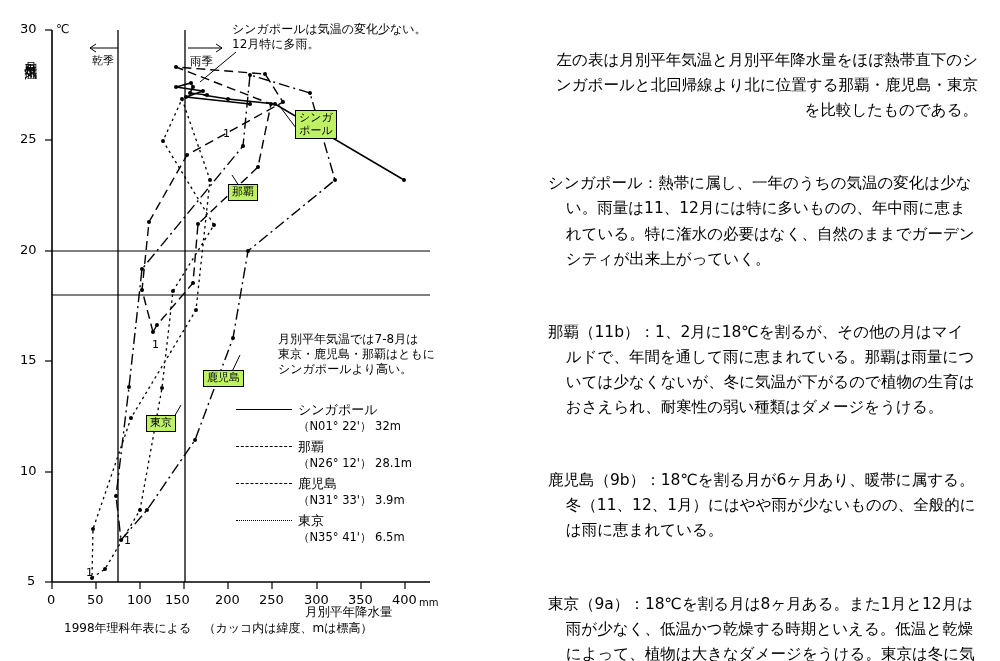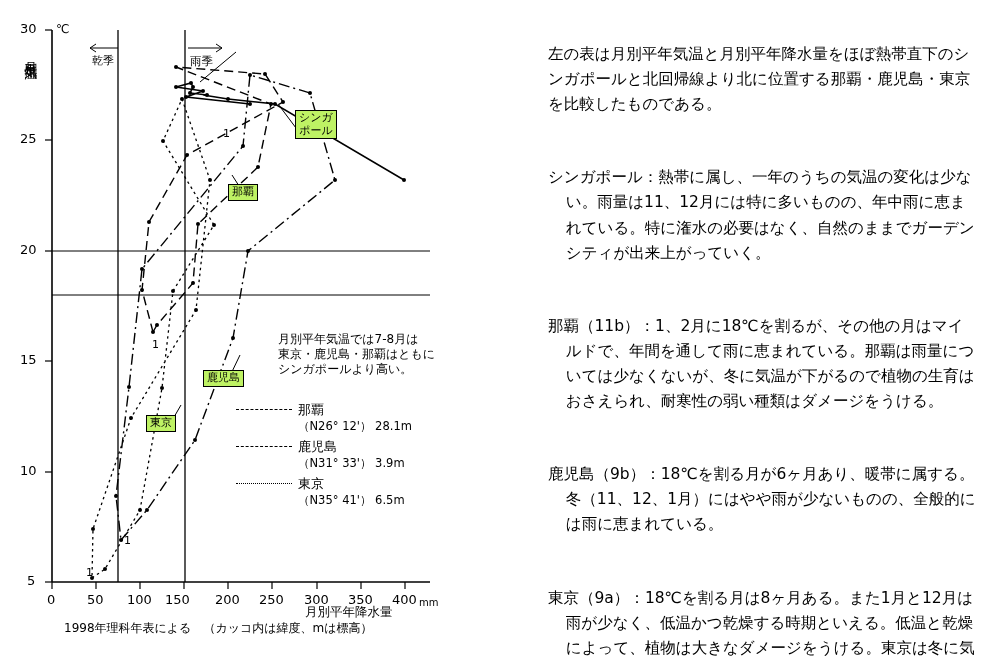--- a/index.html
+++ b/index.html
@@ -36,21 +36,21 @@
     position:absolute;border:1px solid #000;background:#bef264;
     font-size:11px;line-height:1.15;padding:1px 3px;white-space:pre;
   }
 
   
   .text-col{
     position:absolute;left:548px;top:36px;width:430px;
     font-size:15.5px;line-height:1.62;
     font-family:"DejaVu Sans", sans-serif;
   }
-  .para{margin:6px 0 16px 0;}
+  .para{margin:12px 0 16px 0;text-align:right;}
   .entry{margin:0 0 2px 0;text-indent:0;}
   .entry .term{}
   .hang{padding-left:1.15em;text-indent:-1.15em;margin-top:48px;}
 </style>
 </head>
 <body>
 
 <div class="chart-region">
 
   <svg class="chart-svg" width="540" height="661" viewBox="0 0 540 661">
@@ -183,37 +183,44 @@
   <div class="tick" style="left:304px;top:592px;">300</div>
   <div class="tick" style="left:348px;top:592px;">350</div>
   <div class="tick" style="left:392px;top:592px;">400</div>
   <div class="tick" style="left:419px;top:597px;font-size:10px;">mm</div>
 
   <div class="lbl" style="left:305px;top:604px;font-size:12.5px;">月別平年降水量</div>
 
   <div class="lbl" style="left:92px;top:54px;font-size:11px;">乾季</div>
   <div class="lbl" style="left:190px;top:54px;font-size:11.5px;">雨季</div>
 
+  <div class="lbl" style="left:232px;top:22px;font-size:12px;">シンガポールは気温の変化少ない。
+12月特に多雨。</div>
   <div class="lbl" style="left:278px;top:332px;font-size:12px;">月別平年気温では7-8月は
 東京・鹿児島・那覇はともに
 シンガポールより高い。</div>
 
   <div class="callout" style="left:295px;top:110px;text-align:center;">シンガ
 ポール</div>
   <div class="callout" style="left:228px;top:184px;">那覇</div>
   <div class="callout" style="left:203px;top:370px;">鹿児島</div>
   <div class="callout" style="left:146px;top:415px;">東京</div>
 
   <div class="lbl" style="left:223px;top:127px;font-size:11px;">1</div>
   <div class="lbl" style="left:152px;top:338px;font-size:11px;">1</div>
   <div class="lbl" style="left:124px;top:534px;font-size:11px;">1</div>
   <div class="lbl" style="left:86px;top:566px;font-size:11px;">1</div>
 
   <div class="legend">
     <div class="legend-row">
+      <div class="legend-line" style="border-top-style:solid;border-top-color:#000;"></div>
+      <div class="legend-name">シンガポール</div>
+      <div class="legend-sub">（N01° 22'）  32m</div>
+    </div>
+    <div class="legend-row">
       <div class="legend-line" style="border-top-style:dashed;border-top-color:#000;"></div>
       <div class="legend-name">那覇</div>
       <div class="legend-sub">（N26° 12'）  28.1m</div>
     </div>
     <div class="legend-row">
       <div class="legend-line" style="border-top-style:dashed;border-top-color:#000;"></div>
       <div class="legend-name">鹿児島</div>
       <div class="legend-sub">（N31° 33'）  3.9m</div>
     </div>
     <div class="legend-row">

